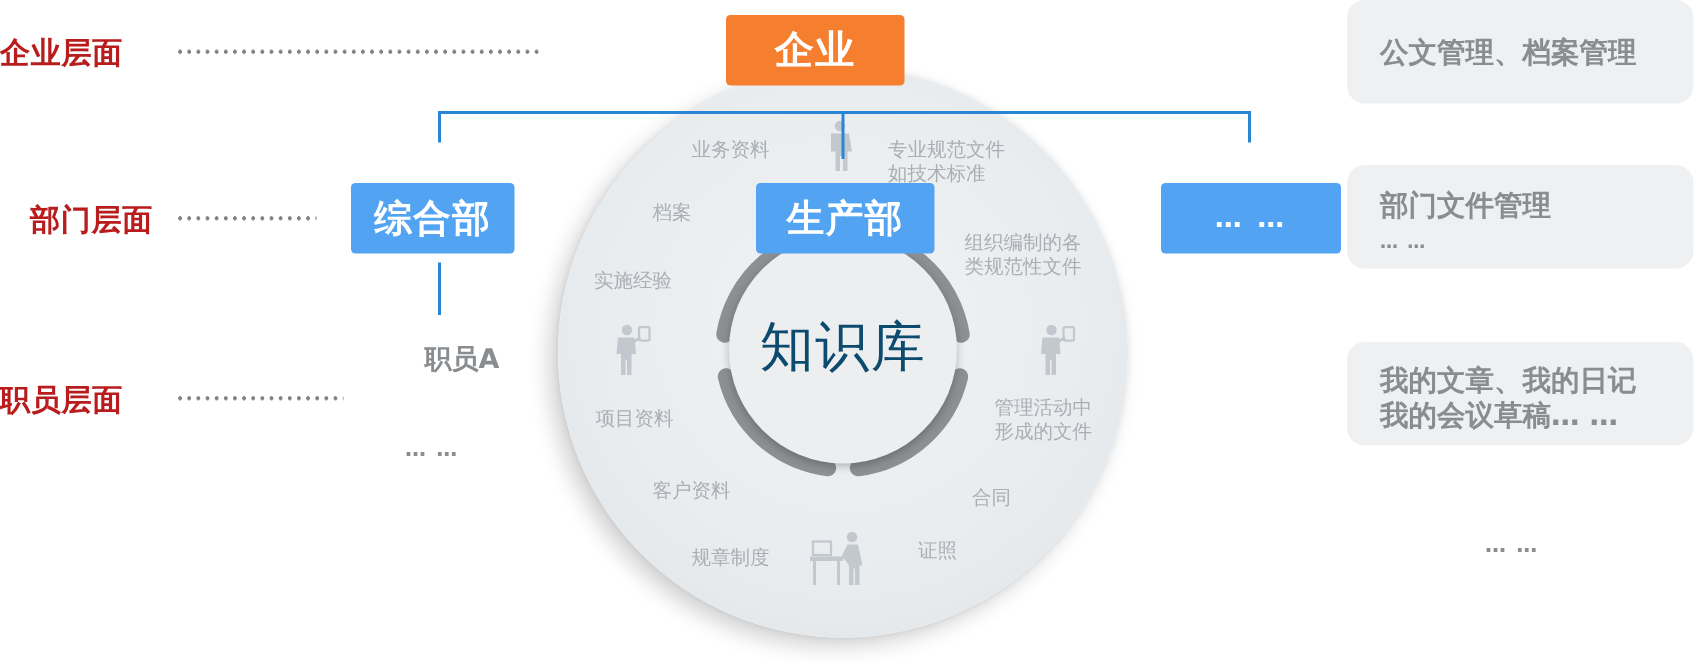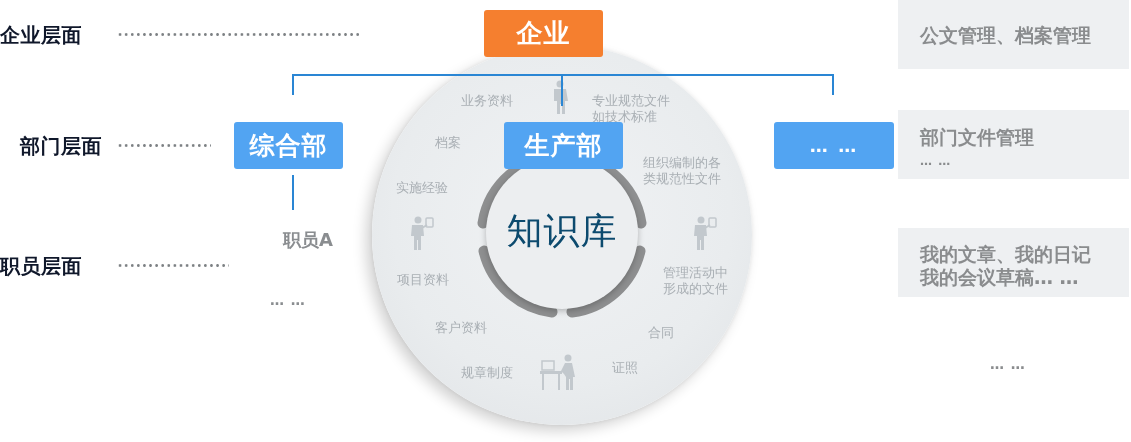--- a/index.html
+++ b/index.html
@@ -1,21 +1,21 @@
 <!DOCTYPE html>
 <html><head>
 <meta charset="utf-8">
 <style>
   html, body { margin: 0; padding: 0; background: #ffffff; }
   body { width: 1131px; height: 442px; position: relative; overflow: hidden;
          font-family: "DejaVu Sans", "Liberation Sans", sans-serif; }
   .abs { position: absolute; }
 
   
-  .level-label { left: 0; font-size: 20px; font-weight: bold; color: #0f172a; letter-spacing: 0.5px; white-space: nowrap; }
+  .level-label { left: 0; font-size: 20px; font-weight: bold; color: #b91c1c; letter-spacing: 0.5px; white-space: nowrap; }
   .dots { height: 3px; top: 0;
           background-image: radial-gradient(circle, #7d8184 1.2px, transparent 1.5px);
           background-size: 6.1px 3px; background-repeat: repeat-x; }
 
   
   .big-circle { left: 372px; top: 45px; width: 380px; height: 380px; border-radius: 50%;
                 background: radial-gradient(circle at 50% 45%, #f0f2f4 0%, #e9ecee 60%, #dfe2e5 100%);
                 box-shadow: -6px 6px 14px rgba(0,0,0,0.18), 0 0 4px rgba(0,0,0,0.08); }
   .ring { left: 472px; top: 143px; width: 180px; height: 180px; }
   .inner-circle { left: 486px; top: 157px; width: 152px; height: 152px; border-radius: 50%;
@@ -31,21 +31,21 @@
   .box-orange { background: #f57f2f; font-size: 26px; letter-spacing: 1px; }
   .box-blue { background: #52a4f2; font-size: 25px; letter-spacing: 1px; }
 
   
   .line { background: #2a86d4; }
 
   .emp { font-size: 18px; font-weight: bold; color: #8a8d90; line-height: 28px; text-align: right; }
   .emp-dots { font-size: 14px; font-weight: bold; color: #8a8d90; letter-spacing: 1px; }
 
   
-  .panel { left: 898px; width: 231px; background: #eef0f2; border-radius: 0; }
+  .panel { left: 898px; width: 231px; background: #eef0f2; border-radius: 12px; }
   .panel-text { font-size: 19px; font-weight: bold; color: #8a8c8e; line-height: 22px; white-space: nowrap; }
   .panel-sub { font-size: 12px; color: #8a8c8e; font-weight: bold; letter-spacing: 1px; }
   svg { display: block; }
 </style>
 </head>
 <body>
 
 <div class="abs level-label" style="top:22px;">企业层面</div>
 <div class="abs dots" style="left:117px; top:33px; width:244px;"></div>
 

